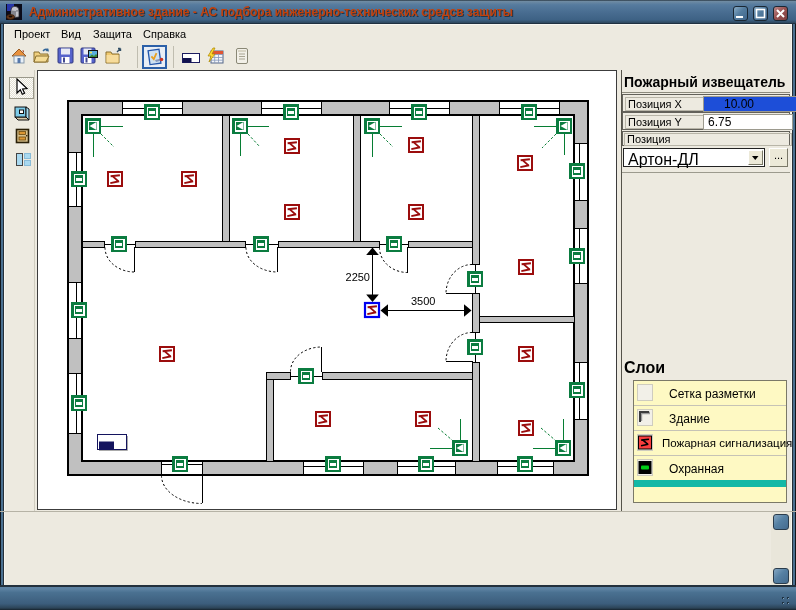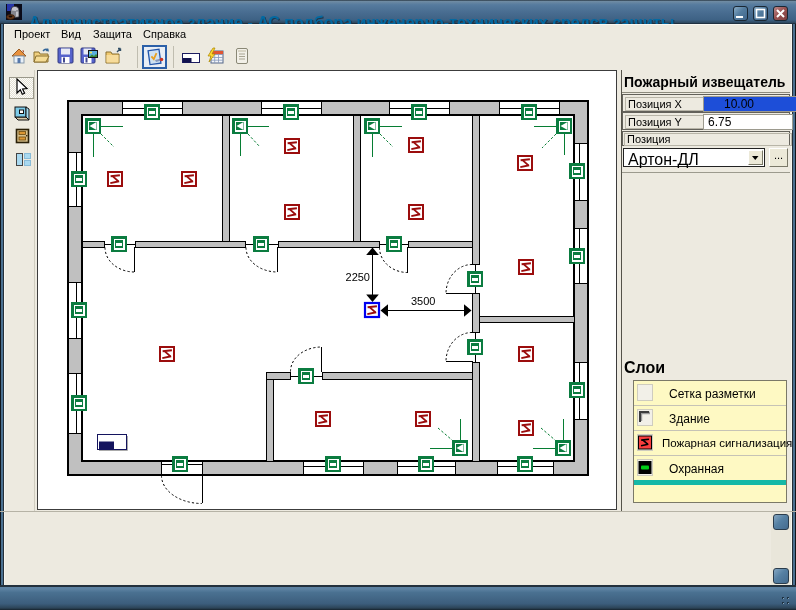--- a/index.html
+++ b/index.html
@@ -3,21 +3,21 @@
 <meta charset="utf-8">
 <style>
   html,body{margin:0;padding:0;}
   body{width:796px;height:610px;overflow:hidden;font-family:"Liberation Sans",sans-serif;-webkit-font-smoothing:antialiased;}
   #app{position:relative;width:796px;height:610px;background:#EDEAE0;overflow:hidden;opacity:0.999;}
   .abs{position:absolute;}
   svg{display:block;}
   
   #titlebar{left:0;top:0;width:796px;height:24px;
     background:linear-gradient(#1d2a35 0%,#708ca3 5%,#567b9e 20%,#476b8f 55%,#3e6285 82%,#2f4a62 94%,#17232e 100%);}
-  #title-text{left:29px;top:14px;font-size:16px;font-weight:bold;color:#0369a1;text-shadow:1px 1px 0 #22364a;white-space:nowrap;opacity:0.999;}
+  #title-text{left:29px;top:5px;font-size:12px;font-weight:bold;color:#c2410c;text-shadow:1px 1px 0 #22364a;white-space:nowrap;opacity:0.999;}
   .winbtn{top:6px;width:15px;height:15px;border-radius:3px;border:1px solid #1a2733;box-sizing:border-box;}
   #btn-min,#btn-max{background:linear-gradient(135deg,#8aacc6 0%,#537c9f 45%,#40658a 100%);}
   #btn-close{background:linear-gradient(135deg,#c08a8a 0%,#995353 45%,#7d3e3e 100%);}
   
   .sideborder{top:24px;width:5px;height:563px;}
   #leftborder{left:0;background:linear-gradient(90deg,#10161c 0 1px,#4a7090 1px 3px,#252f38 3px 4px,#f7f6f0 4px 5px);}
   #rightborder{left:791px;background:linear-gradient(90deg,#f7f6f0 0 1px,#252f38 1px 2px,#4a7090 2px 4px,#10161c 4px 5px);}
   
   #menubar{left:5px;top:24px;width:786px;height:20px;background:#EDEAE0;border-top:1px solid #f8f7f2;box-sizing:border-box;}
   .menuitem{top:28px;font-size:11px;color:#000;}
@@ -419,21 +419,21 @@
     </div>
     <div class="abs" style="left:0;top:50px;width:152px;height:24px;border-bottom:1px solid #c6c3b6;">
       <div class="abs" style="left:3px;top:3px;width:16px;height:17px;background:#f2f0e8;border:1px solid #cfccbf;box-sizing:border-box;">
         <svg width="14" height="15">
             <rect x="0.5" y="1" width="13" height="13" fill="#f83e3e" stroke="#000" stroke-width="1"></rect>
             <path d="M11,4.2 L3.2,5.1 M5,5.2 L9.6,9.2 M10.4,9.3 L3,10.8" fill="none" stroke="#000" stroke-width="1.6"></path>
           </svg>
       </div>
       <div class="abs" style="left:28px;top:6px;font-size:11.5px;white-space:nowrap;">Пожарная сигнализация</div>
     </div>
-    <div class="abs" style="left:0;top:75px;width:152px;height:24px;border-bottom:5px solid #14b8a6;">
+    <div class="abs" style="left:0;top:75px;width:152px;height:24px;border-bottom:7px solid #14b8a6;">
       <div class="abs" style="left:3px;top:3px;width:16px;height:17px;background:#f2f0e8;border:1px solid #cfccbf;box-sizing:border-box;">
         <svg width="14" height="15">
             <rect x="0.5" y="1" width="13" height="13" fill="#000"></rect>
             <rect x="3" y="5.5" width="8" height="4" rx="1" fill="#00ce18"></rect>
           </svg>
       </div>
       <div class="abs" style="left:35px;top:6px;font-size:12px;">Охранная</div>
     </div>
   </div>
 

